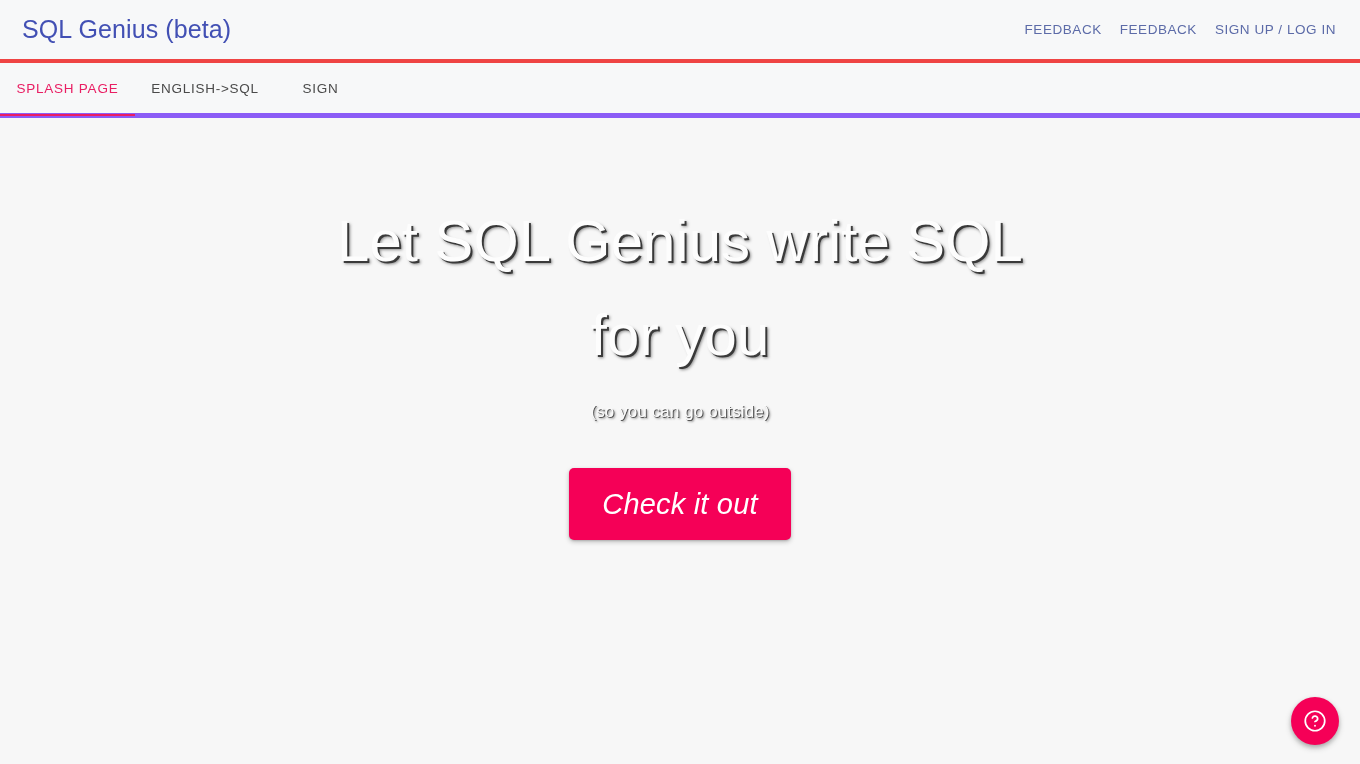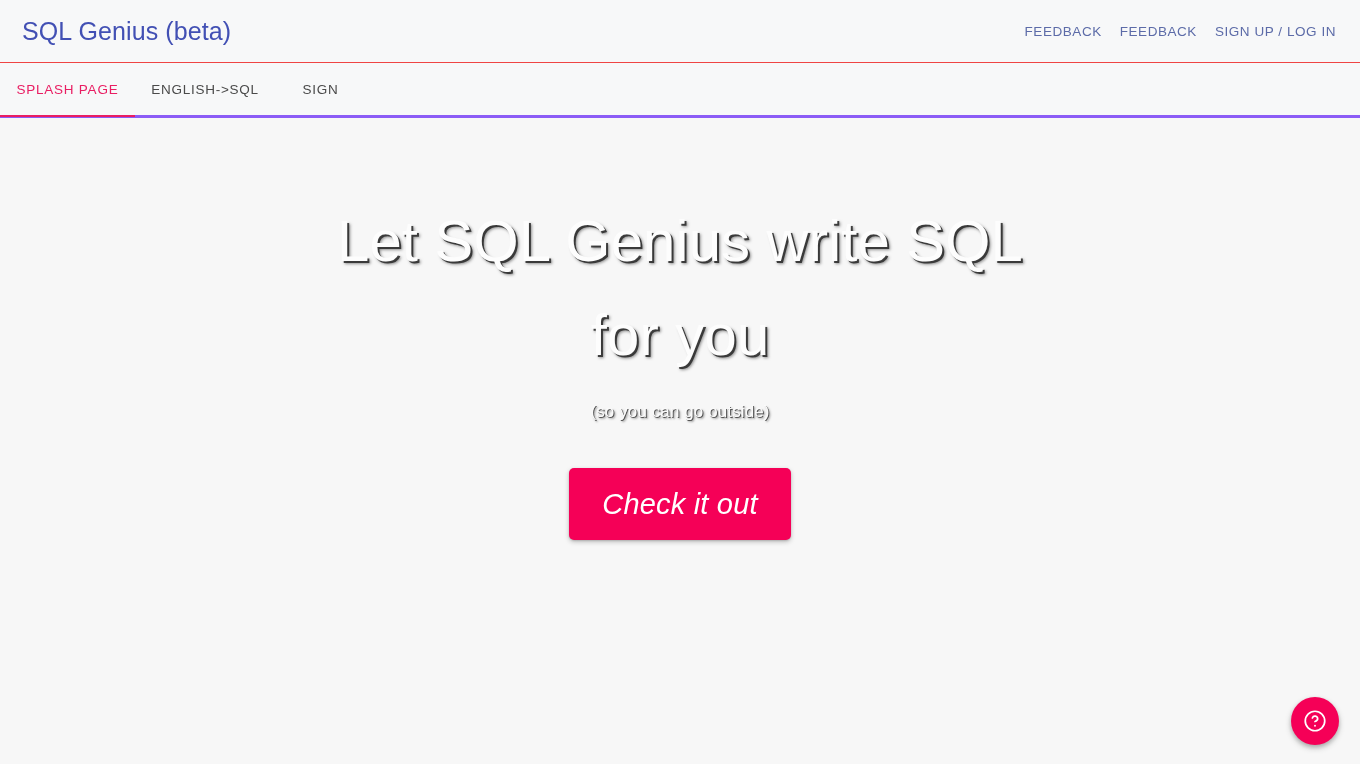--- a/index.html
+++ b/index.html
@@ -19,21 +19,21 @@
 
   
   .app-header {
     position: relative;
     height: 63px;
     background: #f7f8f9;
     display: flex;
     align-items: center;
     justify-content: space-between;
     padding: 0 24px 0 22px;
-    border-bottom: 1px solid #ef4444;
+    border-bottom: 4px solid #ef4444;
   }
 
   .brand {
     font-size: 25px;
     line-height: 1;
     font-weight: 400;
     color: #4250b4;
     letter-spacing: 0.1px;
     white-space: nowrap;
   }
@@ -55,21 +55,21 @@
   }
 
   
   .tab-bar {
     position: relative;
     height: 55px;
     background: #f7f8f9;
     display: flex;
     align-items: center;
     padding-left: 0;
-    border-bottom: 3px solid #8b5cf6;
+    border-bottom: 5px solid #8b5cf6;
   }
 
   .tab {
     position: relative;
     height: 55px;
     display: flex;
     align-items: center;
     justify-content: center;
     font-size: 13.5px;
     letter-spacing: 0.75px;

